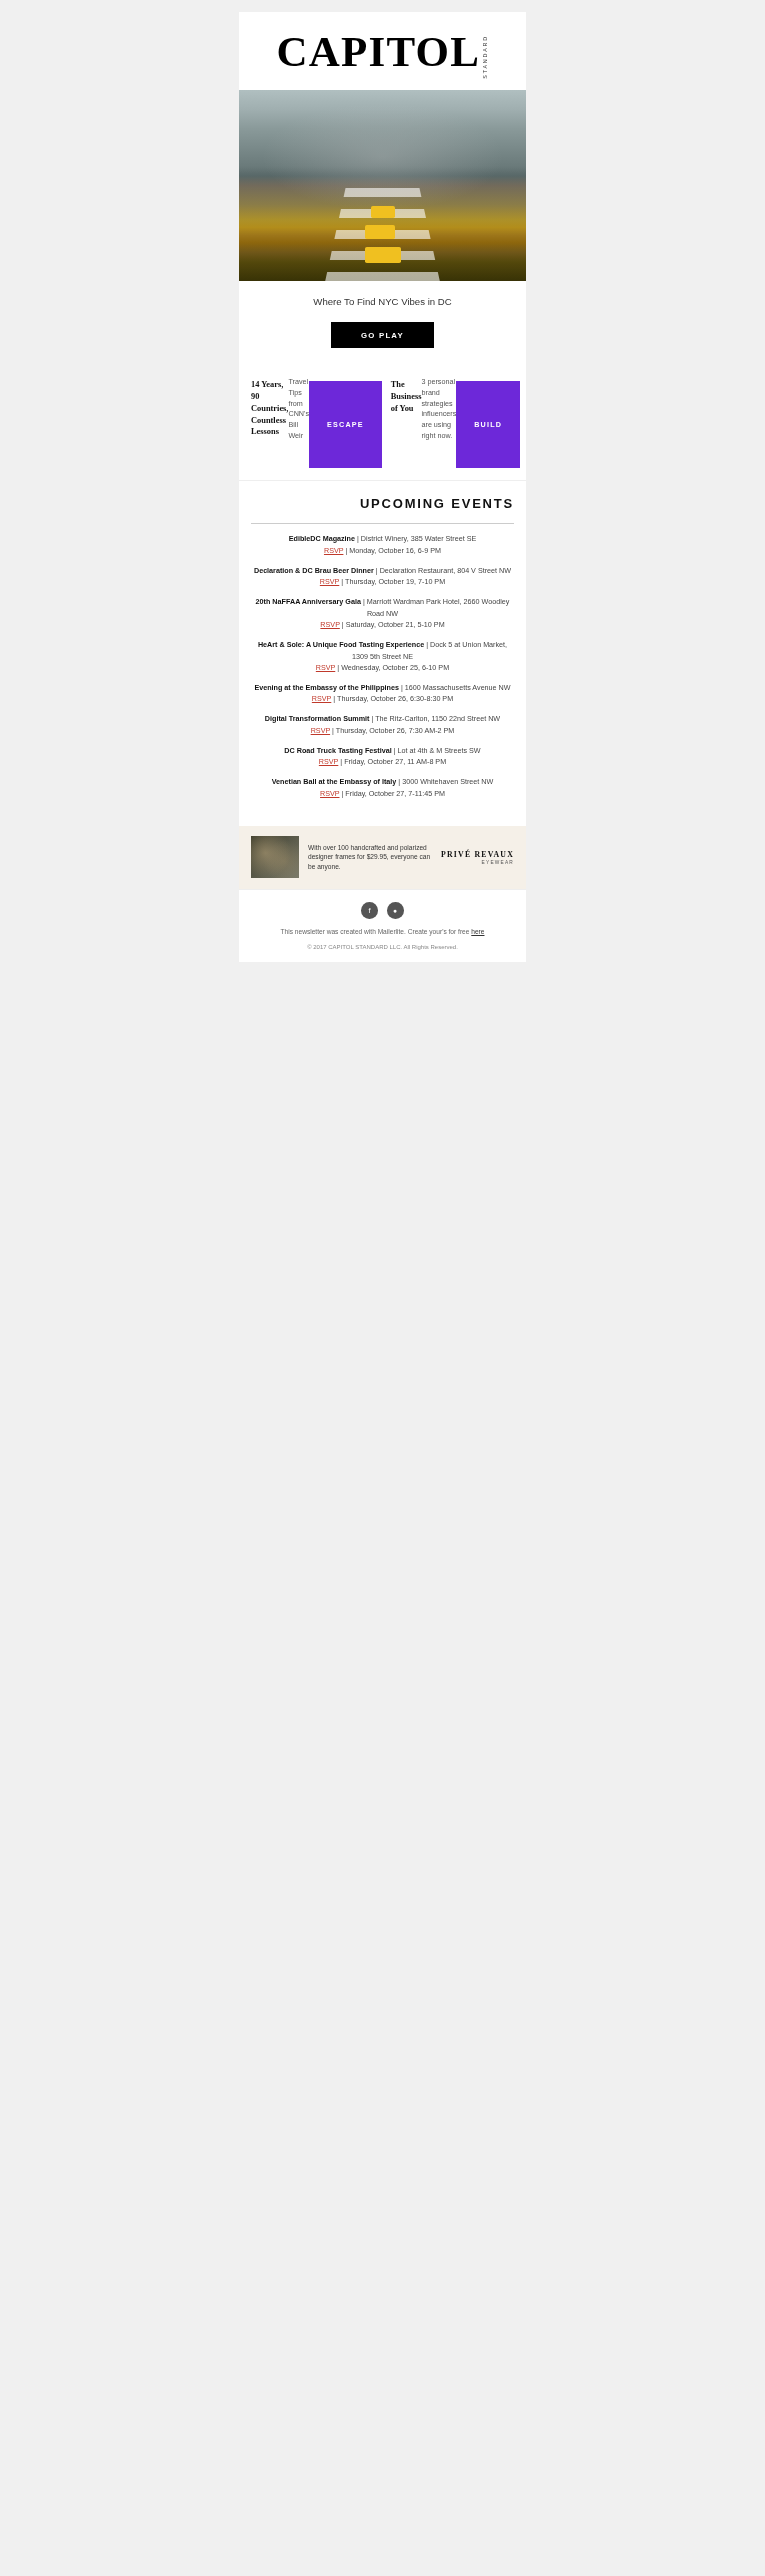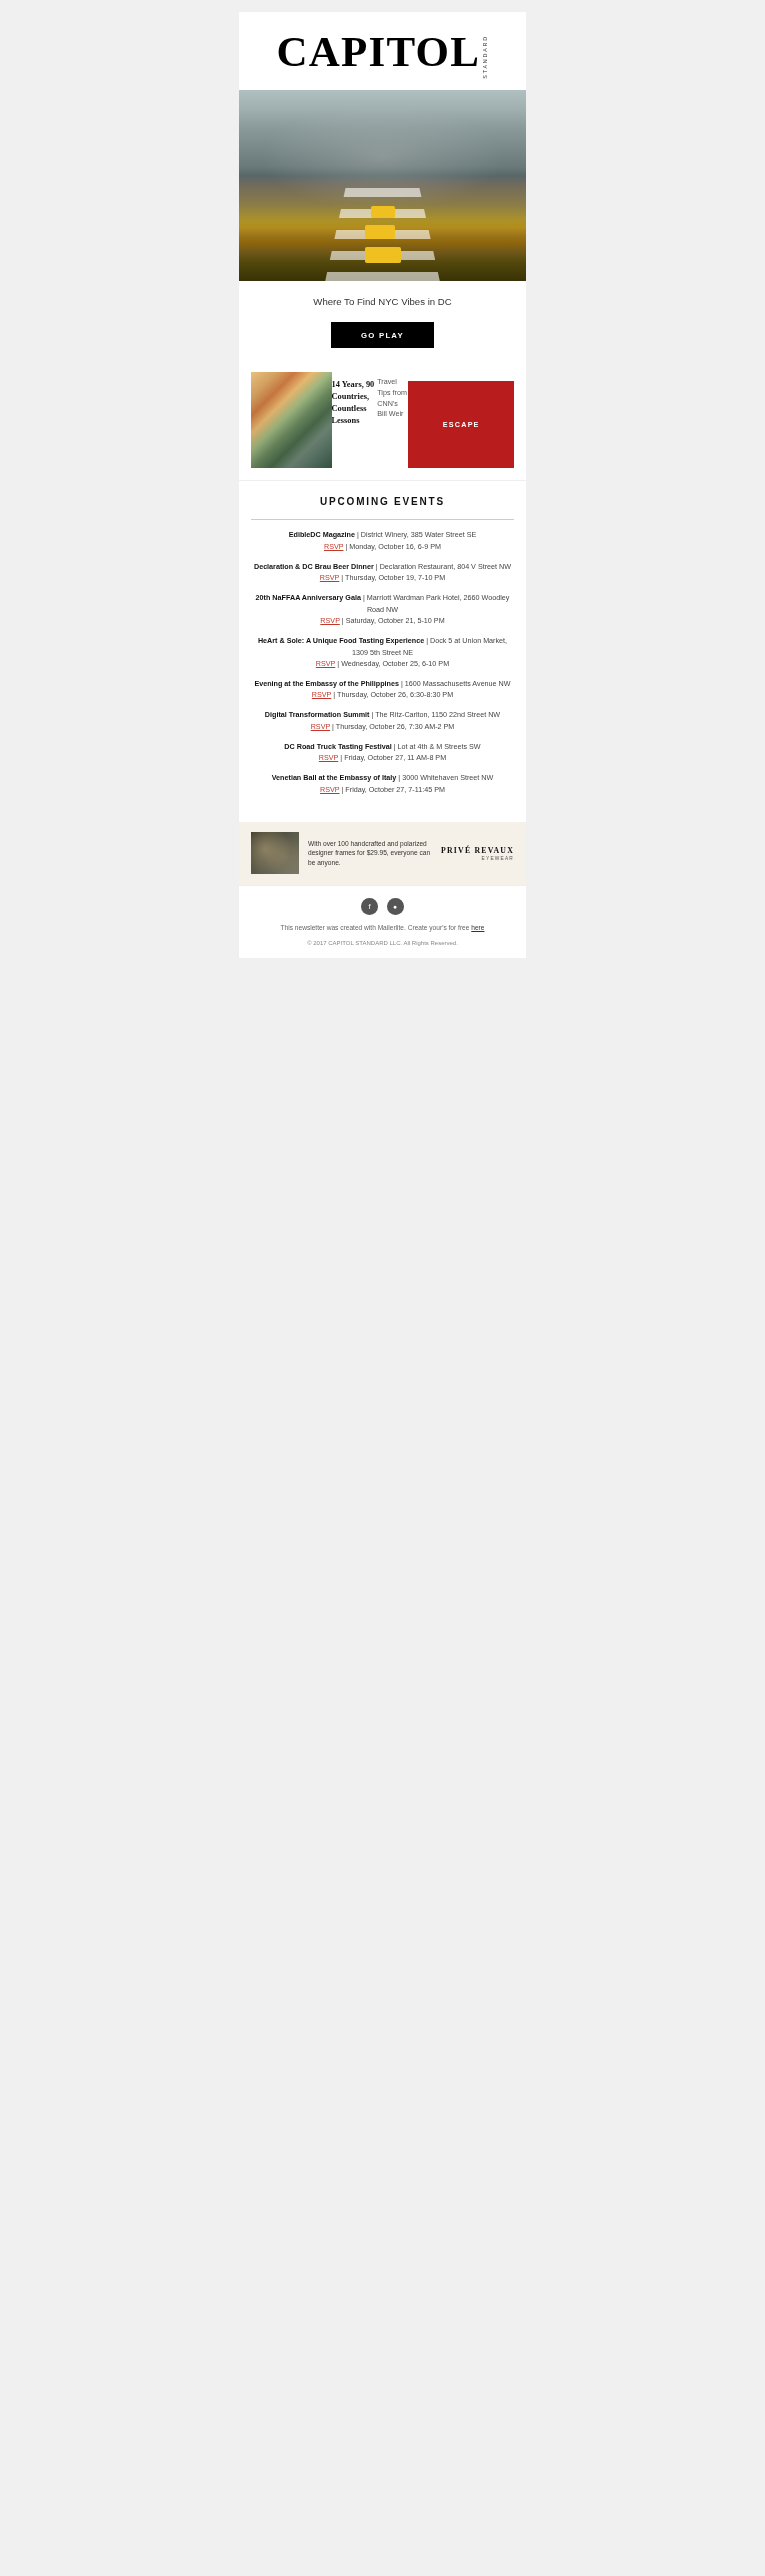--- a/index.html
+++ b/index.html
@@ -236,45 +236,45 @@
     .col-desc {
       font-family: Arial, sans-serif;
       font-size: 7.2px;
       color: #555;
       margin-top: 4.8px;
       line-height: 1.5;
       flex-grow: 1;
     }
     .col-button {
       display: inline-block;
-      background: #b91c1c;
+      background: #6d28d9;
       color: #fff;
       font-family: Arial, sans-serif;
       font-size: 7.2px;
       font-weight: bold;
       letter-spacing: 1.2px;
       padding: 16px 18px;
       margin-top: 8.4px;
       cursor: pointer;
       text-align: center;
       border: none;
       width: 100%;
     }
 
     
     .events-section {
       padding: 15px 12px 12px;
       border-top: 0.6px solid #eee;
     }
     .events-title {
       font-family: Arial, sans-serif;
-      font-size: 10px;
+      font-size: 13px;
       font-weight: bold;
       letter-spacing: 1.8px;
-      text-align: center;
+      text-align: right;
       color: #111;
       margin-bottom: 12px;
     }
     .events-divider {
       border: none;
       border-top: 0.6px solid #ccc;
       margin-bottom: 9px;
     }
     .event-item {
       margin-bottom: 8.4px;
@@ -427,20 +427,26 @@
 
   <div class="two-col-section">
 
     <div class="col-card">
       <div class="col-image col-image-left"></div>
       <div class="col-title">14 Years, 90 Countries, Countless Lessons</div>
       <div class="col-desc">Travel Tips from CNN's Bill Weir</div>
       <button class="col-button">ESCAPE</button>
     </div>
 
+    <div class="col-card">
+      <div class="col-image col-image-right"></div>
+      <div class="col-title">The Business of You</div>
+      <div class="col-desc">3 personal brand strategies influencers are using right now.</div>
+      <button class="col-button">BUILD</button>
+    </div>
 
   </div>
 
   <div class="events-section">
     <div class="events-title">UPCOMING EVENTS</div>
     <hr class="events-divider">
 
     <div id="events-list">
         <div class="event-item">
       <span class="event-name">EdibleDC Magazine</span><span class="event-venue"> | District Winery, 385 Water Street SE</span>

